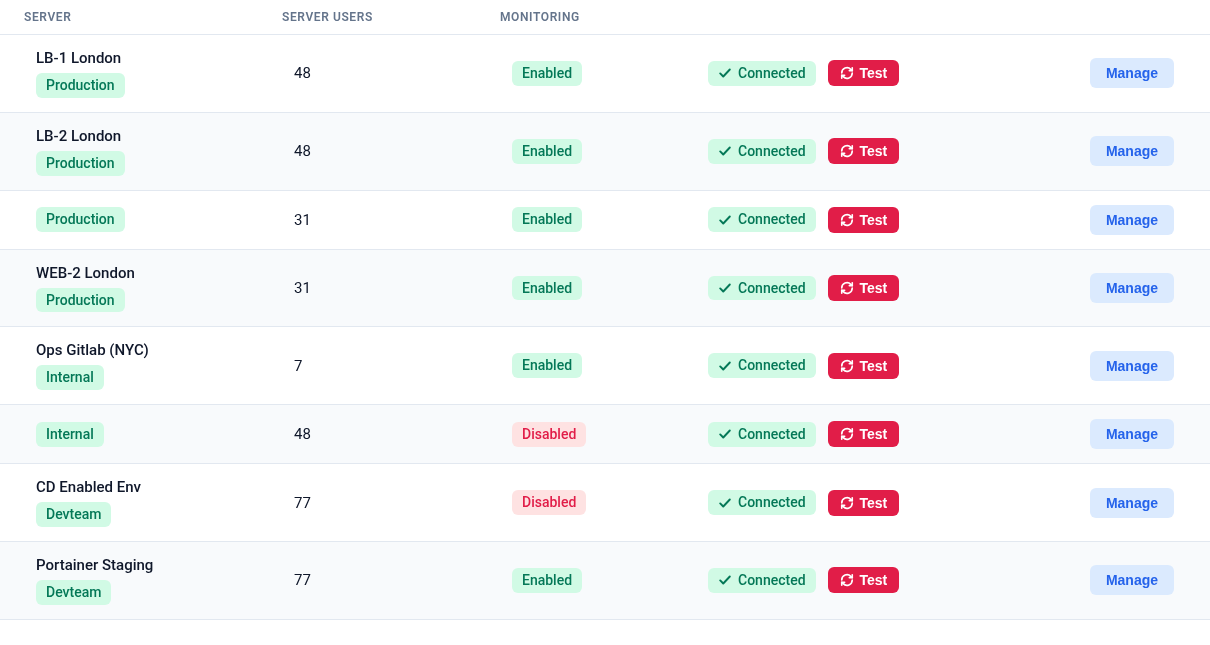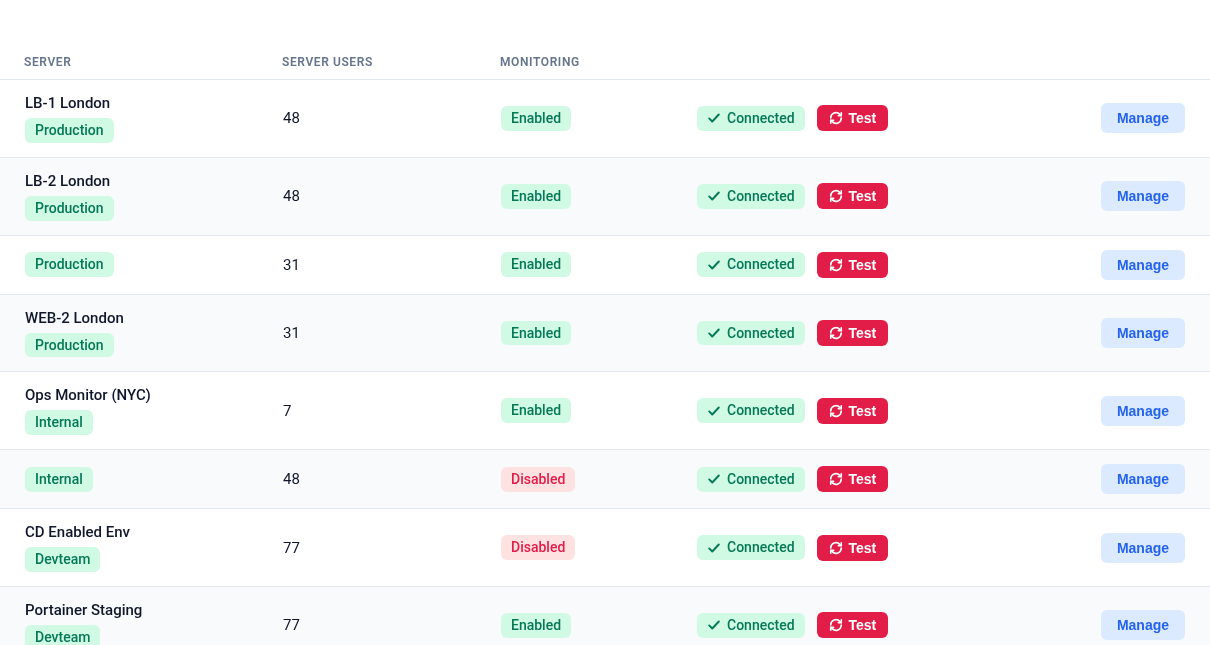--- a/index.html
+++ b/index.html
@@ -10,38 +10,37 @@
     background: #fff;
     width: 1210px;
   }
   .table { width: 100%; }
   .header-row {
     display: flex;
     align-items: center;
     padding: 10px 24px;
     border-bottom: 1px solid #e2e8f0;
     background: #fff;
-    margin-top: 45px;
   }
   .header-cell {
     font-size: 12px;
     font-weight: 600;
     letter-spacing: 0.05em;
     color: #64748b;
     text-transform: uppercase;
   }
   .col-server  { width: 258px; }
   .col-users   { width: 218px; }
   .col-monitor { width: 196px; }
   .col-status  { width: 380px; }
   .col-actions { flex: 1; text-align: right; }
   .data-row {
     display: flex;
     align-items: center;
-    padding: 14px 25px;
+    padding: 14px 36px;
     border-bottom: 1px solid #e2e8f0;
   }
   .data-row:nth-child(even) { background: #f8fafc; }
   .data-row:nth-child(odd)  { background: #ffffff; }
   
   
   .rows .data-row:nth-child(odd)  { background: #ffffff; }
   .rows .data-row:nth-child(even) { background: #f8fafc; }
 
   .server-name {
@@ -213,21 +212,21 @@
     <path d="M3 21v-5h5"></path>
   </svg>
 </span>
               <span>Test</span>
             </button>
           </div>
         </div>
         <div class="col-actions"><button class="manage-btn">Manage</button></div>
       </div>
       <div class="data-row">
-        <div class="col-server"><div class="server-name">Ops Monitor (NYC)</div><span class="badge badge-green">Internal</span></div>
+        <div class="col-server"><div class="server-name">Ops Gitlab (NYC)</div><span class="badge badge-green">Internal</span></div>
         <div class="col-users users-count">7</div>
         <div class="col-monitor"><span class="badge badge-green">Enabled</span></div>
         <div class="col-status">
           <div class="status-wrap">
             <span class="badge badge-green">
               <span class="check-icon">
   <svg width="14" height="14" viewBox="0 0 16 16" fill="none" stroke="#047857" stroke-width="2.2" stroke-linecap="round" stroke-linejoin="round">
                   <polyline points="2.5 8.5 6 12 13.5 4"></polyline>
                 </svg>
 </span>

